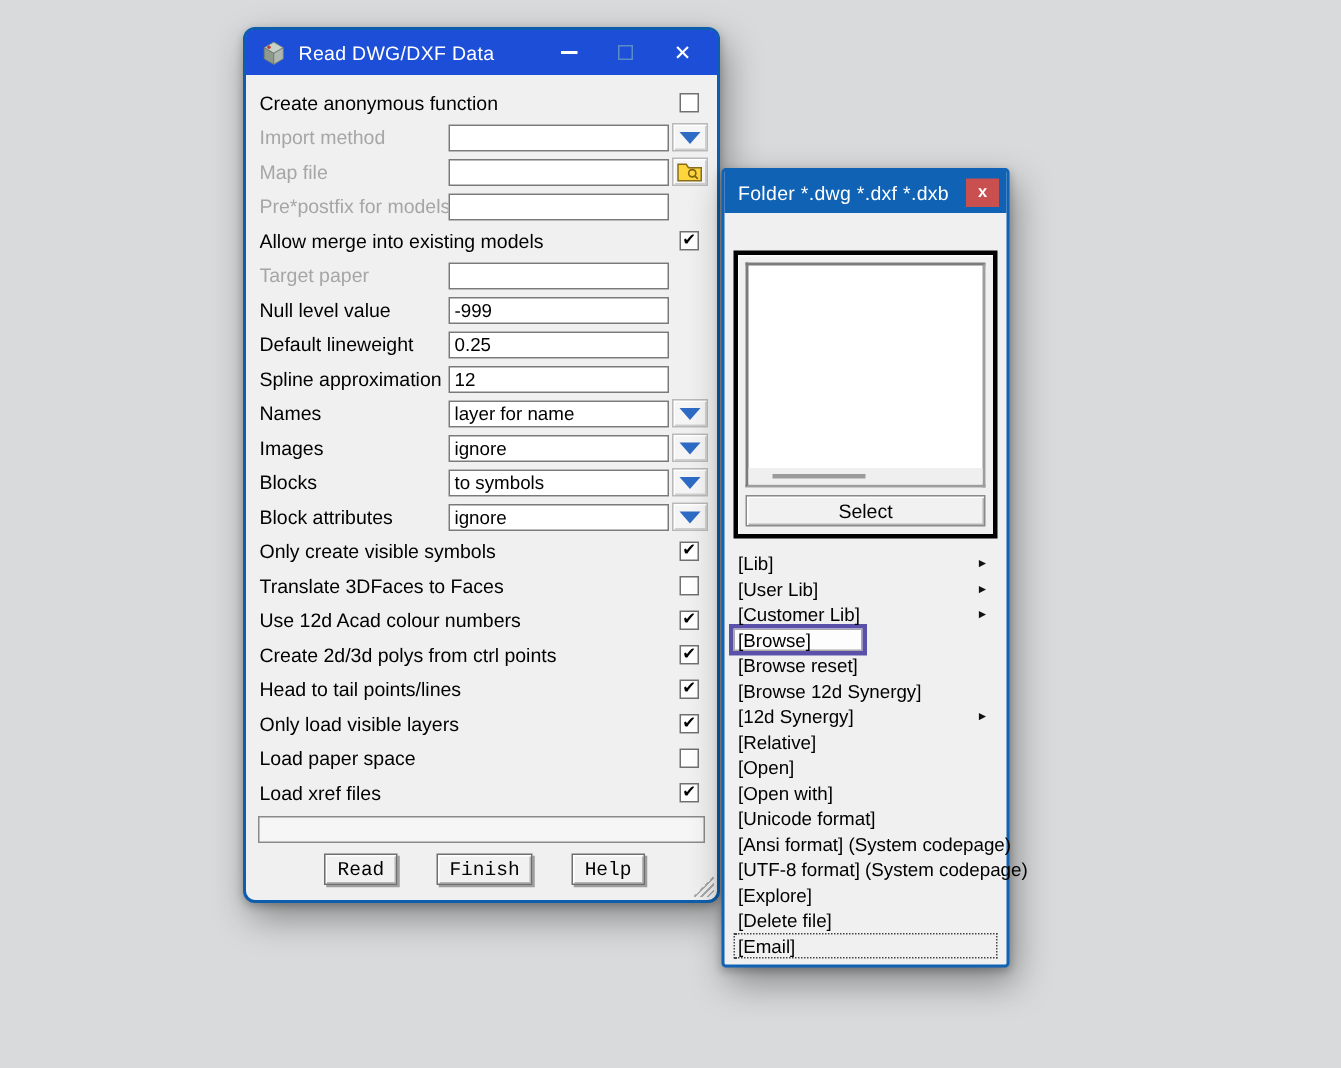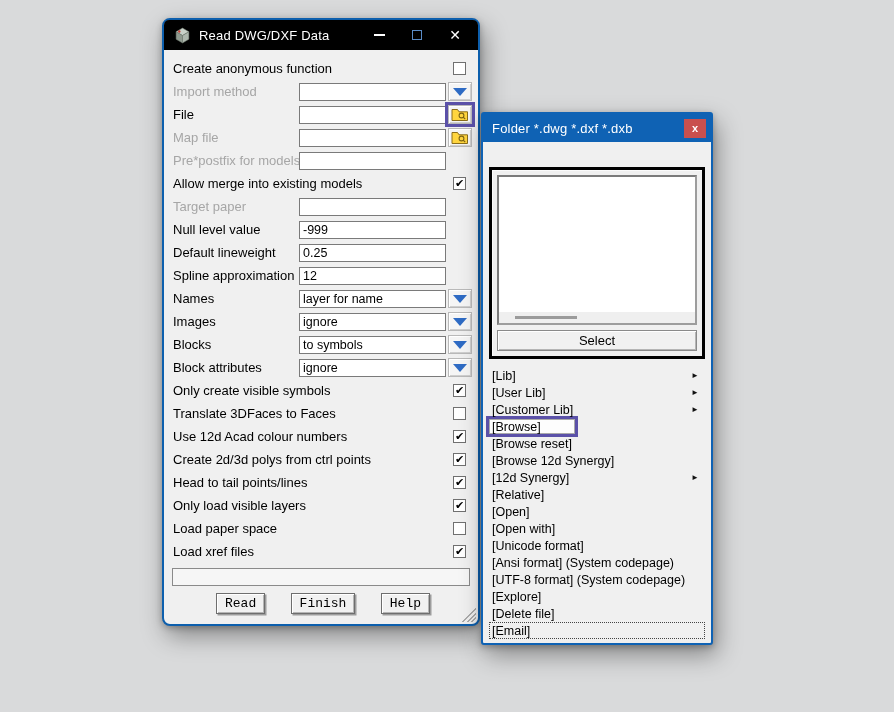--- a/index.html
+++ b/index.html
@@ -12,21 +12,21 @@
   }
 
   
   .window {
     position:absolute;
     background:#f0f0f0;
     border:2px solid #0d5fad;
     box-shadow: 4px 10px 24px rgba(0,0,0,.38), 0 2px 6px rgba(0,0,0,.25);
   }
   .titlebar {
-    background:#000000;
+    background:#1d4ed8;
     color:#fff;
     display:flex;
     align-items:center;
     user-select:none;
   }
 
   
   #main-dialog {
     left:162px; top:18px; width:318px;
     border-radius:8px;
@@ -124,21 +124,21 @@
   #resize-grip {
     position:absolute; right:2px; bottom:2px; width:14px; height:14px;
     background:
       linear-gradient(135deg, transparent 50%, #aaa 50%, #aaa 56%, transparent 56%,
       transparent 66%, #aaa 66%, #aaa 72%, transparent 72%,
       transparent 82%, #aaa 82%, #aaa 88%, transparent 88%);
   }
 
   
   #folder-popup {
-    left:481px; top:112px; width:232px;
+    left:481px; top:112px; width:192px;
     border-radius:3px;
     border-color:#0f62b4;
   }
   #folder-popup .titlebar {
     height:28px;
     padding:0 5px 0 9px;
     background:#0f62b4;
   }
   #folder-popup .title { font-size:13px; }
   #popup-close {
@@ -249,34 +249,20 @@
     <span class="field-label disabled">Import method</span>
     <input class="field-input" type="text" style="">
     <span class="row-control">
       <span class="ctl-btn">
         <span class="dd-arrow"></span>
       </span>
 
     </span>
   </div>
         <div class="form-row">
-    <span class="field-label">File</span>
-    <input class="field-input" type="text" style="">
-    <span class="row-control">
-
-      <span class="ctl-btn highlighted">
-        <svg class="folder-ic" width="18" height="14" viewBox="0 0 18 14">
-          <path d="M1 3 L1 12.5 L16.5 12.5 L16.5 3.8 L8 3.8 L6.5 1.5 L1 1.5 Z" fill="#ffd53e" stroke="#8a6d1a" stroke-width="1"></path>
-          <circle cx="10.5" cy="7.5" r="2.4" fill="none" stroke="#7d6414" stroke-width="1.1"></circle>
-          <line x1="12.2" y1="9.2" x2="14.2" y2="11.2" stroke="#7d6414" stroke-width="1.2"></line>
-        </svg>
-      </span>
-    </span>
-  </div>
-        <div class="form-row">
     <span class="field-label disabled">Map file</span>
     <input class="field-input" type="text" style="">
     <span class="row-control">
 
       <span class="ctl-btn">
         <svg class="folder-ic" width="18" height="14" viewBox="0 0 18 14">
           <path d="M1 3 L1 12.5 L16.5 12.5 L16.5 3.8 L8 3.8 L6.5 1.5 L1 1.5 Z" fill="#ffd53e" stroke="#8a6d1a" stroke-width="1"></path>
           <circle cx="10.5" cy="7.5" r="2.4" fill="none" stroke="#7d6414" stroke-width="1.1"></circle>
           <line x1="12.2" y1="9.2" x2="14.2" y2="11.2" stroke="#7d6414" stroke-width="1.2"></line>
         </svg>

